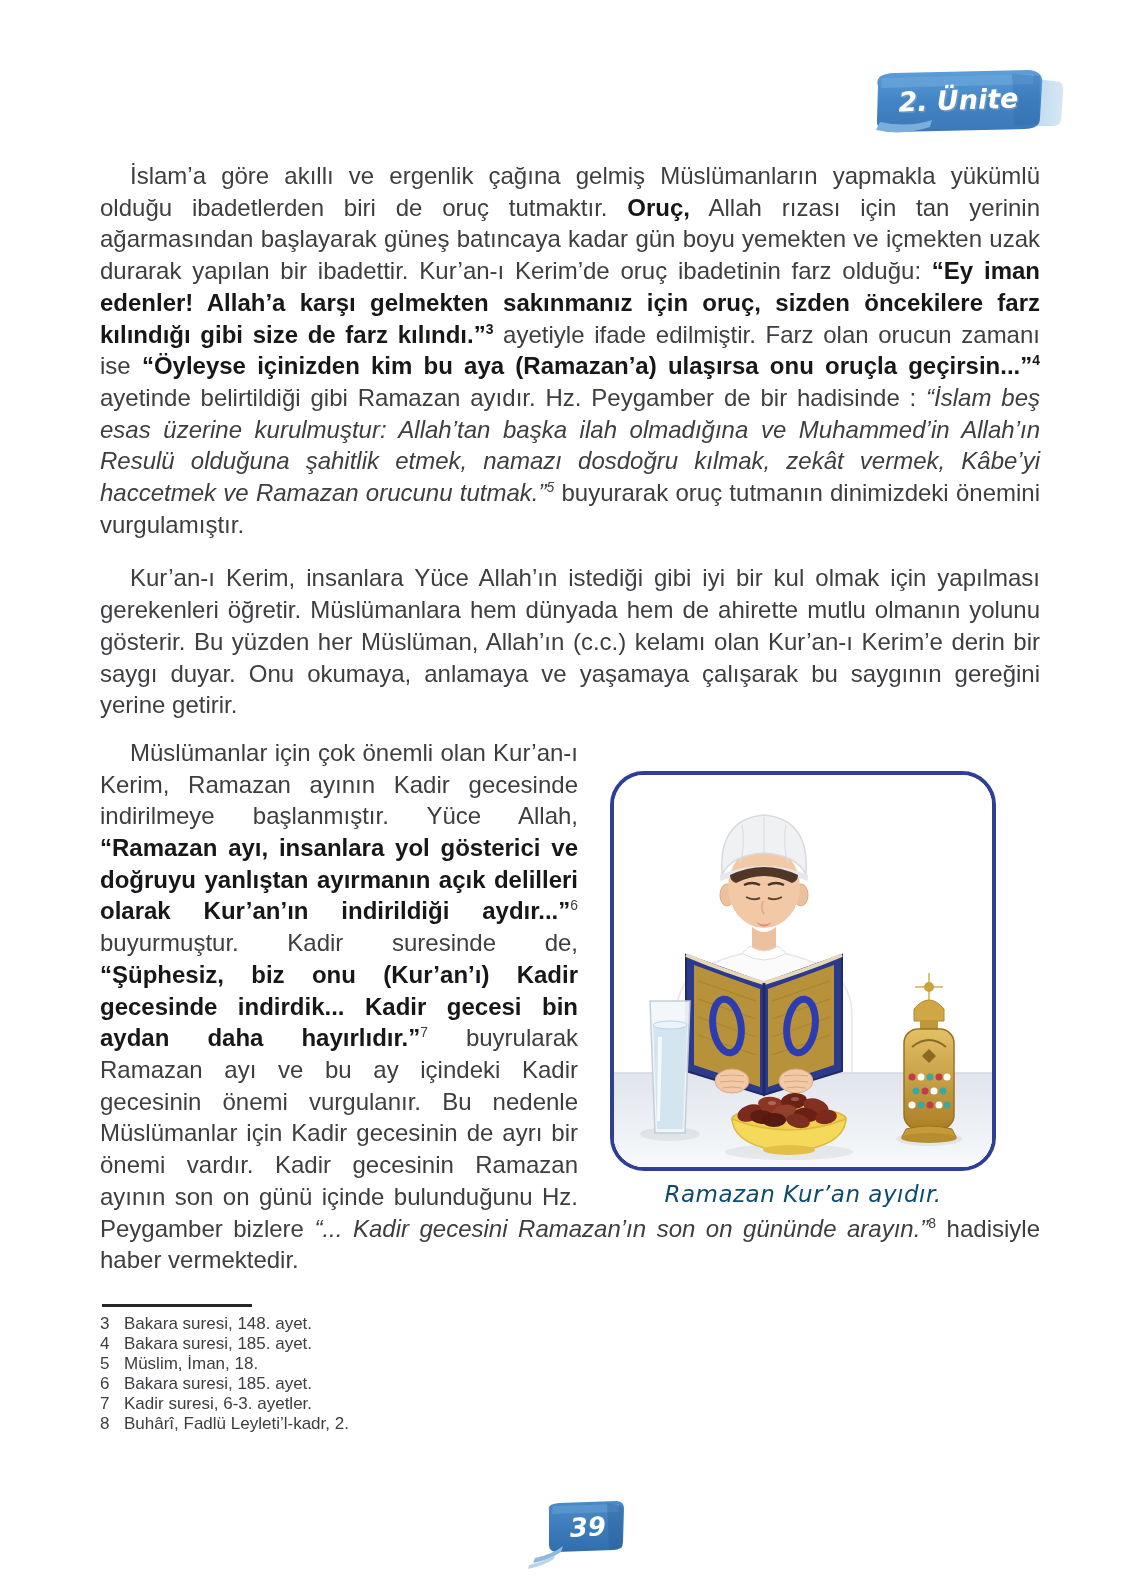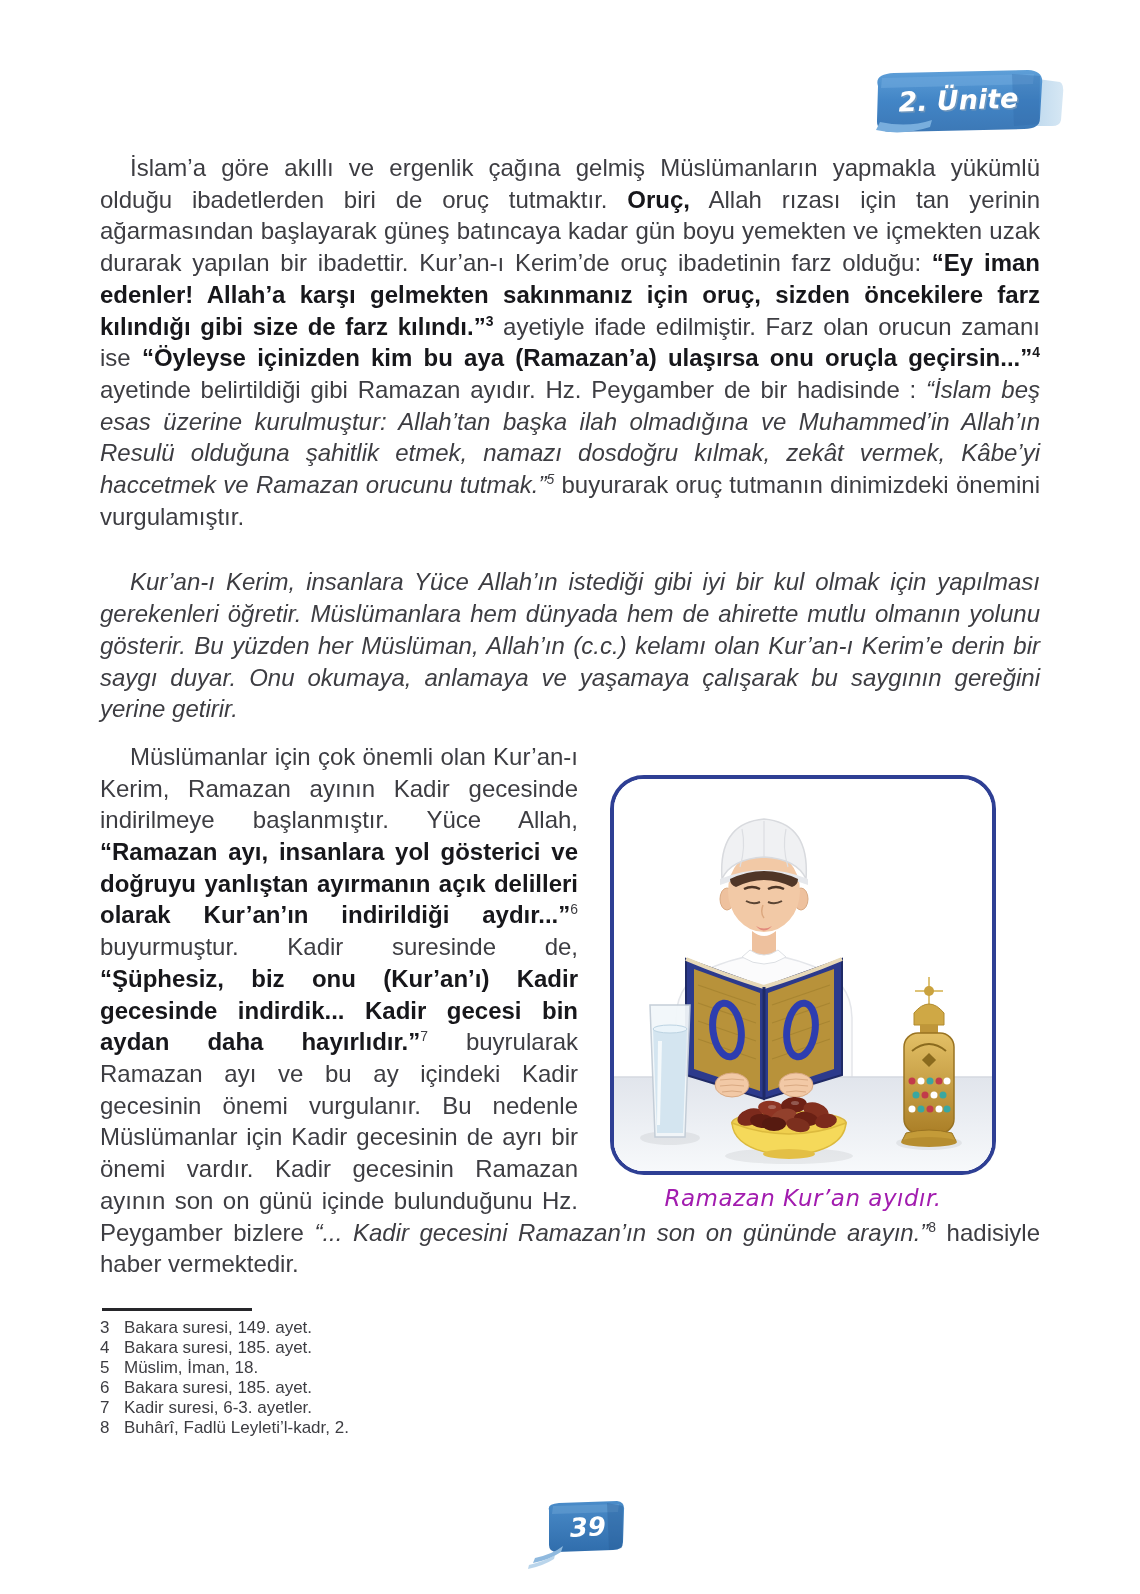--- a/index.html
+++ b/index.html
@@ -1,40 +1,40 @@
 <!DOCTYPE html>
 <html><head>
 <meta charset="utf-8">
 <style>
   html,body{margin:0;padding:0;}
   body{
     width:1140px;height:1594px;position:relative;background:#ffffff;
     font-family:"Liberation Sans",sans-serif;color:#3d3d42;overflow:hidden;
   }
   .unit-badge{position:absolute;top:64px;left:862px;width:204px;height:84px;}
-  .content{position:absolute;left:100px;top:152px;width:940px;}
+  .content{position:absolute;left:100px;top:160px;width:940px;}
   p.body-par{
     margin:0;font-size:24px;line-height:31.7px;text-align:justify;
     text-indent:30px;color:#3d3d42;
   }
-  p.body-par + p.body-par{margin-top:34px;font-style:italic;}
+  p.body-par + p.body-par{margin-top:22px;}
   .seg-bold{font-weight:700;color:#17171b;}
   .seg-italic{font-style:italic;color:#3d3d42;}
   sup{font-size:0.58em;line-height:0;vertical-align:super;}
   sup.seg-bold-sup{font-weight:700;color:#17171b;}
   sup.seg-italic-sup{font-style:italic;}
   .wrap-section{margin-top:16px;}
   .photo-figure{float:right;width:386px;margin:34px 44px 0 32px;}
   .photo-frame{
     width:378px;height:392px;border:4px solid #2e3f94;border-radius:34px;
     overflow:hidden;background:#ffffff;
   }
   .photo-caption{
     margin-top:10px;text-align:center;font-family:"DejaVu Sans",sans-serif;
-    font-style:italic;font-size:23px;letter-spacing:0.5px;color:#a21caf;
+    font-style:italic;font-size:23px;letter-spacing:0.5px;color:#0c4a6e;
   }
   .last-par{clear:both;margin-top:18px;}
   .footnotes{margin-top:28px;}
   .footnote-rule{width:150px;height:3px;background:#26262a;margin:0 0 7px 2px;}
   .footnote-row{font-size:17px;line-height:20px;color:#3d3d42;display:flex;}
   .footnote-num{width:24px;flex:none;}
   .page-badge{position:absolute;left:515px;top:1494px;width:130px;height:80px;}
   figure{margin:0;padding:0;}
 </style>
 </head>
@@ -203,21 +203,21 @@
       <figcaption class="photo-caption">Ramazan Kur’an ayıdır.</figcaption>
     </figure>
     <p class="body-par" style="margin-top:0;"><span class="seg-normal">Müslümanlar için çok önemli olan Kur’an-ı Kerim, Ramazan ayının Kadir gecesinde indirilmeye başlanmıştır. Yüce Allah, </span><span class="seg-bold">“Ramazan ayı, insanlara yol gösterici ve doğruyu yanlıştan ayırmanın açık delilleri olarak Kur’an’ın indirildiği aydır...”</span><sup class="seg-sup">6</sup><span class="seg-normal"> buyurmuştur. Kadir suresinde de, </span><span class="seg-bold">“Şüphesiz, biz onu (Kur’an’ı) Kadir gecesinde indirdik... Kadir gecesi bin aydan daha hayırlıdır.”</span><sup class="seg-sup">7</sup><span class="seg-normal"> buyrularak Ramazan ayı ve bu ay içindeki Kadir gecesinin önemi vurgulanır. Bu nedenle Müslümanlar için Kadir gecesinin de ayrı bir önemi vardır. Kadir gecesinin Ramazan ayının son on günü içinde bulunduğunu Hz. Peygamber bizlere </span><span class="seg-italic">“... Kadir gecesini Ramazan’ın son on gününde arayın.”</span><sup class="seg-sup">8</sup><span class="seg-normal"> hadisiyle haber vermektedir.</span></p>
   </div>
 
 
   <div class="footnotes">
     <div class="footnote-rule"></div>
     <div class="footnote-row">
       <span class="footnote-num">3</span>
-      <span>Bakara suresi, 149. ayet.</span>
+      <span>Bakara suresi, 148. ayet.</span>
     </div>
     <div class="footnote-row">
       <span class="footnote-num">4</span>
       <span>Bakara suresi, 185. ayet.</span>
     </div>
     <div class="footnote-row">
       <span class="footnote-num">5</span>
       <span>Müslim, İman, 18.</span>
     </div>
     <div class="footnote-row">

